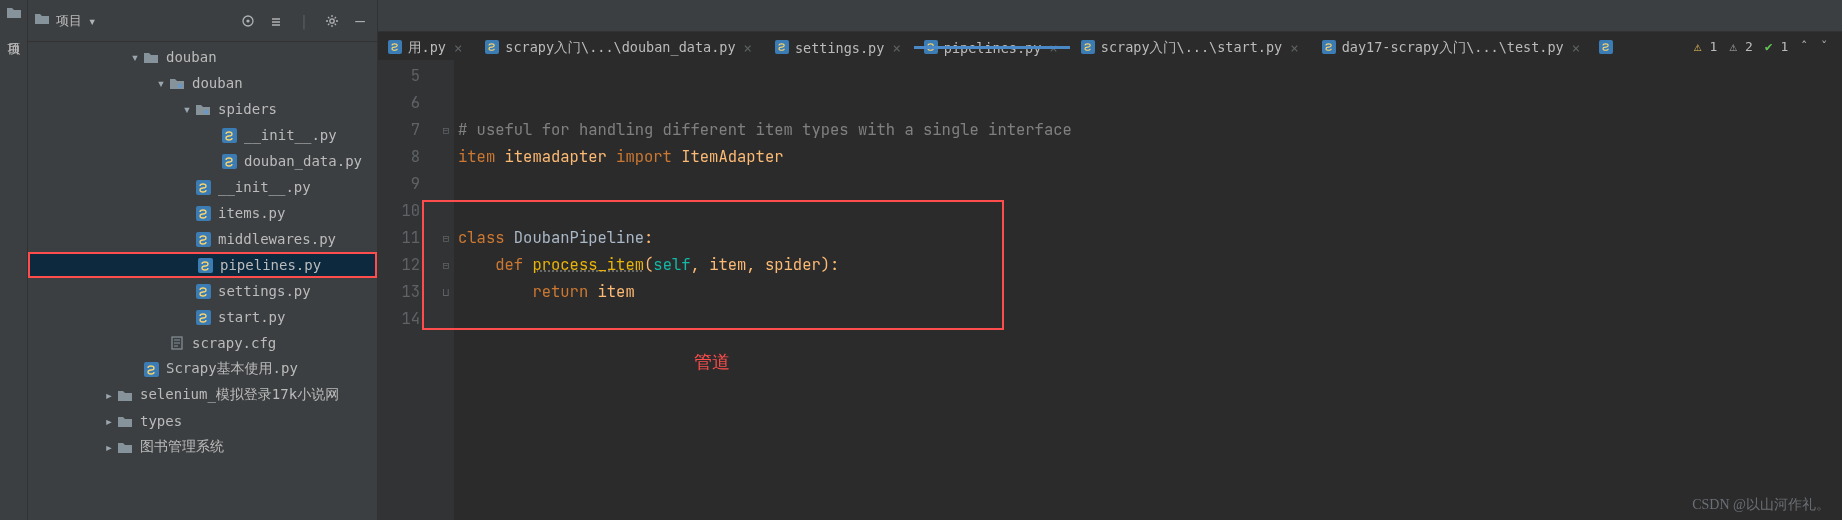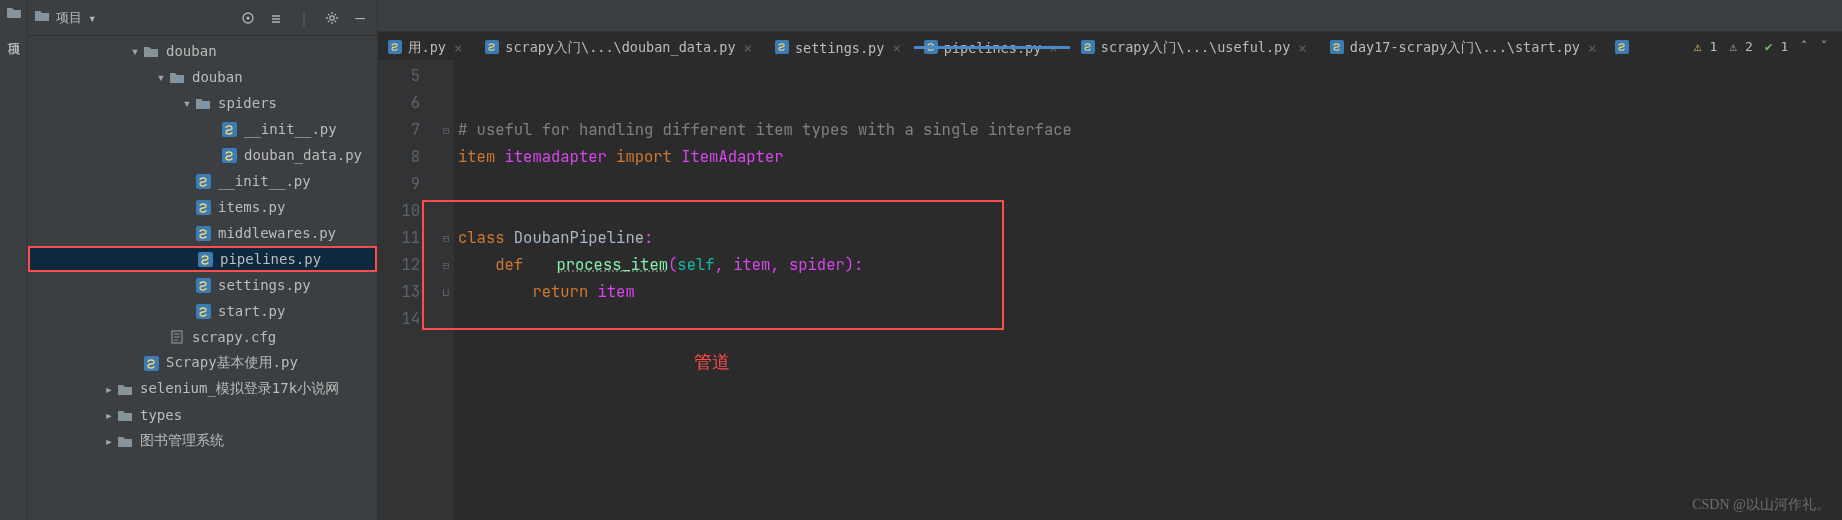--- a/index.html
+++ b/index.html
@@ -34,21 +34,21 @@
 
 
 .sidebar {
   width: 350px;
   background: #3c3f41;
   display: flex;
   flex-direction: column;
   border-right: 1px solid #323232;
 }
 .sidebar-header {
-  height: 36px;
+  height: 42px;
   display: flex;
   align-items: center;
   padding: 0 6px;
   border-bottom: 1px solid #323232;
   gap: 6px;
 }
 .sidebar-header .title {
   color: #bbbbbb;
   font-size: 13px;
   flex: 0 0 auto;
@@ -174,25 +174,25 @@
 }
 .fold-col .fm { height: 27px; display:flex; align-items:center; justify-content:center; color:#606366; font-size:11px;}
 .code {
   flex: 1;
   padding-top: 2px;
   padding-left: 4px;
   position: relative;
 }
 .code .line { height: 27px; line-height: 27px; white-space: pre; }
 .c-kw { color: #cc7832; }
-.c-fn { color: #86efac; text-decoration: underline dotted #808080; margin-left: 24px; }
+.c-fn { color: #eab308; text-decoration: underline dotted #808080; }
 .c-cls { color: #a9b7c6; }
 .c-self { color: #14b8a6; }
 .c-com { color: #808080; text-align: center; }
-.c-txt { color: #d946ef; margin-top: 36px; }
+.c-txt { color: #fdba74; margin-top: 36px; }
 
 .red-overlay {
   position: absolute;
   border: 2.5px solid #ff4d4d;
   pointer-events: none;
 }
 .red-label {
   position: absolute;
   color: #ff4d4d;
   font-size: 18px;
@@ -438,29 +438,29 @@
             <path d="M4 5.5c0-.8.9-1.6 2.6-1.6s2.6.8 2.6 1.6-.9 1.6-2.6 1.6-2.6.8-2.6 1.6.9 1.6 2.6 1.6 2.6-.8 2.6-1.6" fill="none" stroke="#f7d36f" stroke-width="1.1"></path>
           </svg></span>
       <span>pipelines.py</span>
       <span class="close">×</span>
     </div>
     <div class="tab">
       <span><svg width="14" height="14" viewBox="0 0 14 14">
             <rect width="14" height="14" rx="2" class="i-pyfile-bg"></rect>
             <path d="M4 5.5c0-.8.9-1.6 2.6-1.6s2.6.8 2.6 1.6-.9 1.6-2.6 1.6-2.6.8-2.6 1.6.9 1.6 2.6 1.6 2.6-.8 2.6-1.6" fill="none" stroke="#f7d36f" stroke-width="1.1"></path>
           </svg></span>
-      <span>scrapy入门\...\useful.py</span>
+      <span>scrapy入门\...\start.py</span>
       <span class="close">×</span>
     </div>
     <div class="tab">
       <span><svg width="14" height="14" viewBox="0 0 14 14">
             <rect width="14" height="14" rx="2" class="i-pyfile-bg"></rect>
             <path d="M4 5.5c0-.8.9-1.6 2.6-1.6s2.6.8 2.6 1.6-.9 1.6-2.6 1.6-2.6.8-2.6 1.6.9 1.6 2.6 1.6 2.6-.8 2.6-1.6" fill="none" stroke="#f7d36f" stroke-width="1.1"></path>
           </svg></span>
-      <span>day17-scrapy入门\...\start.py</span>
+      <span>day17-scrapy入门\...\test.py</span>
       <span class="close">×</span>
     </div>
     <div class="tab" style="border-right:none;padding:0 6px">
       <span><svg width="14" height="14" viewBox="0 0 14 14">
             <rect width="14" height="14" rx="2" class="i-pyfile-bg"></rect>
             <path d="M4 5.5c0-.8.9-1.6 2.6-1.6s2.6.8 2.6 1.6-.9 1.6-2.6 1.6-2.6.8-2.6 1.6.9 1.6 2.6 1.6 2.6-.8 2.6-1.6" fill="none" stroke="#f7d36f" stroke-width="1.1"></path>
           </svg></span>
     </div>
   </div>
 

